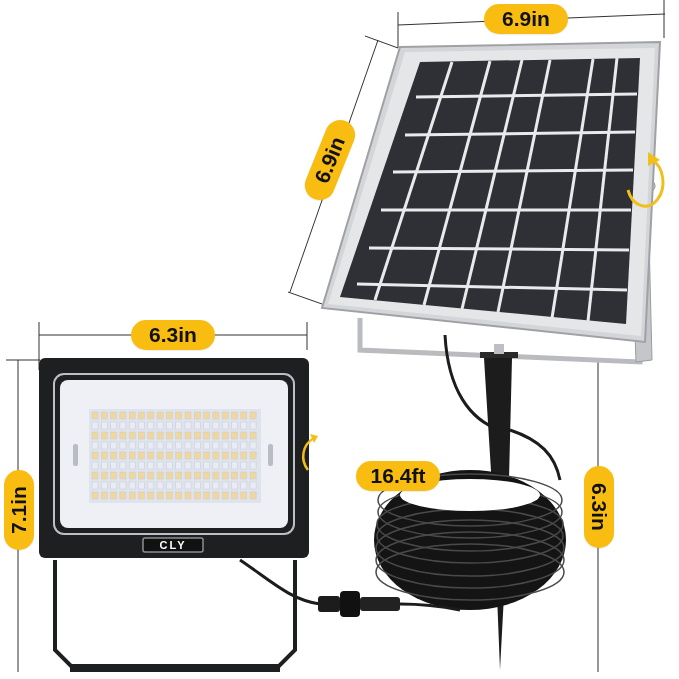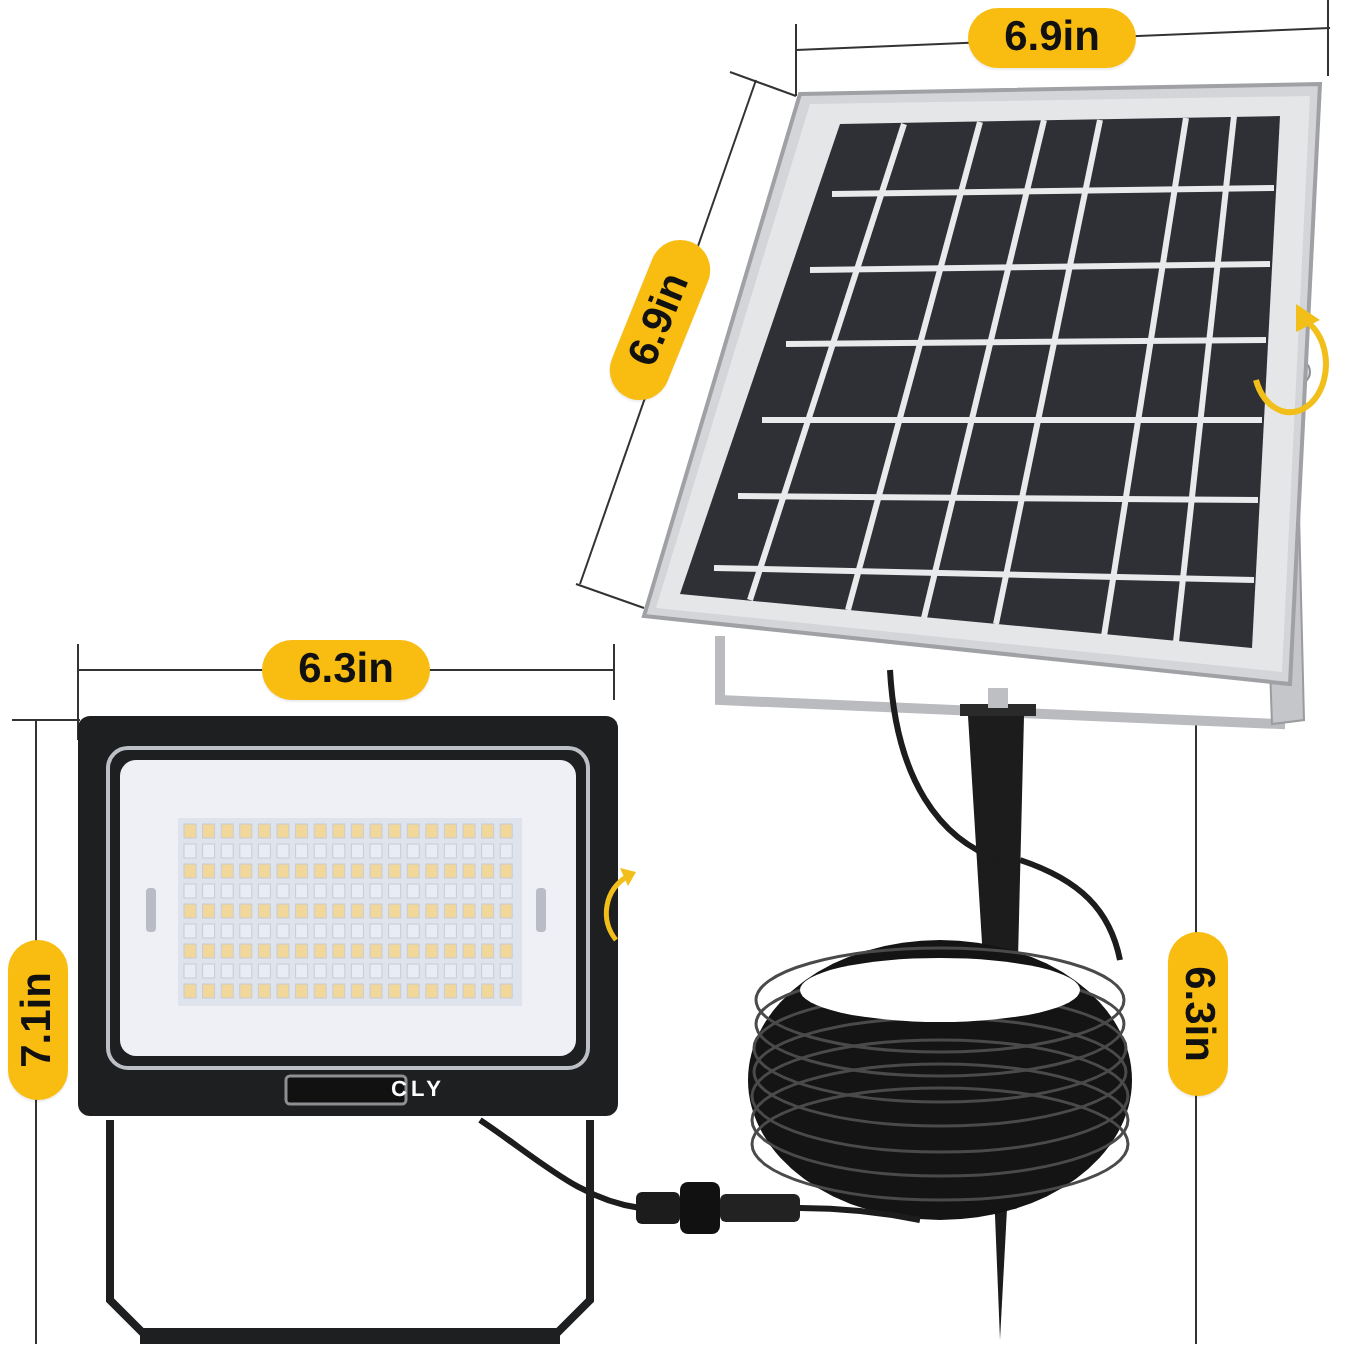--- a/index.html
+++ b/index.html
@@ -278,31 +278,32 @@
       <rect x="73" y="444" width="5" height="22" rx="2" fill="#b9bcc4"></rect>
       <rect x="268" y="444" width="5" height="22" rx="2" fill="#b9bcc4"></rect>
 
       <rect x="143" y="538" width="60" height="14" rx="2" fill="#111" stroke="#8d8f92" stroke-width="1.5"></rect>
 
       <path d="M308 470 C300 460 302 445 314 438" fill="none" stroke="#f2bf1a" stroke-width="2.5"></path>
       <polygon points="310,434 318,436 314,443" fill="#f2bf1a"></polygon>
     </g>
   </svg>
 
-  <div style="position:absolute;left:143px;top:538px;width:60px;height:14px;color:#fff;font-size:11px;font-weight:bold;letter-spacing:2px;display:flex;align-items:center;justify-content:center;font-family:'Liberation Sans',sans-serif;padding-left:36px;">CLY</div>
+  <div style="position:absolute;left:143px;top:538px;width:60px;height:14px;color:#fff;font-size:11px;font-weight:bold;letter-spacing:2px;display:flex;align-items:center;justify-content:center;font-family:'Liberation Sans',sans-serif;">CLY</div>
 
   <div class="pill h" style="left:484px;top:4px;width:84px;">6.9in</div>
 
   <div class="pill v ccw" style="left:315px;top:118px;height:84px;transform:rotate(22deg);">
     <span>6.9in</span>
   </div>
 
   <div class="pill h" style="left:131px;top:320px;width:84px;">6.3in</div>
 
   <div class="pill v ccw" style="left:4px;top:470px;height:80px;">
     <span>7.1in</span>
   </div>
 
+  <div class="pill h" style="left:356px;top:461px;width:84px;">16.4ft</div>
 
   <div class="pill v cw" style="left:584px;top:466px;height:82px;">
     <span>6.3in</span>
   </div>
 </div>
 
 </body></html>

